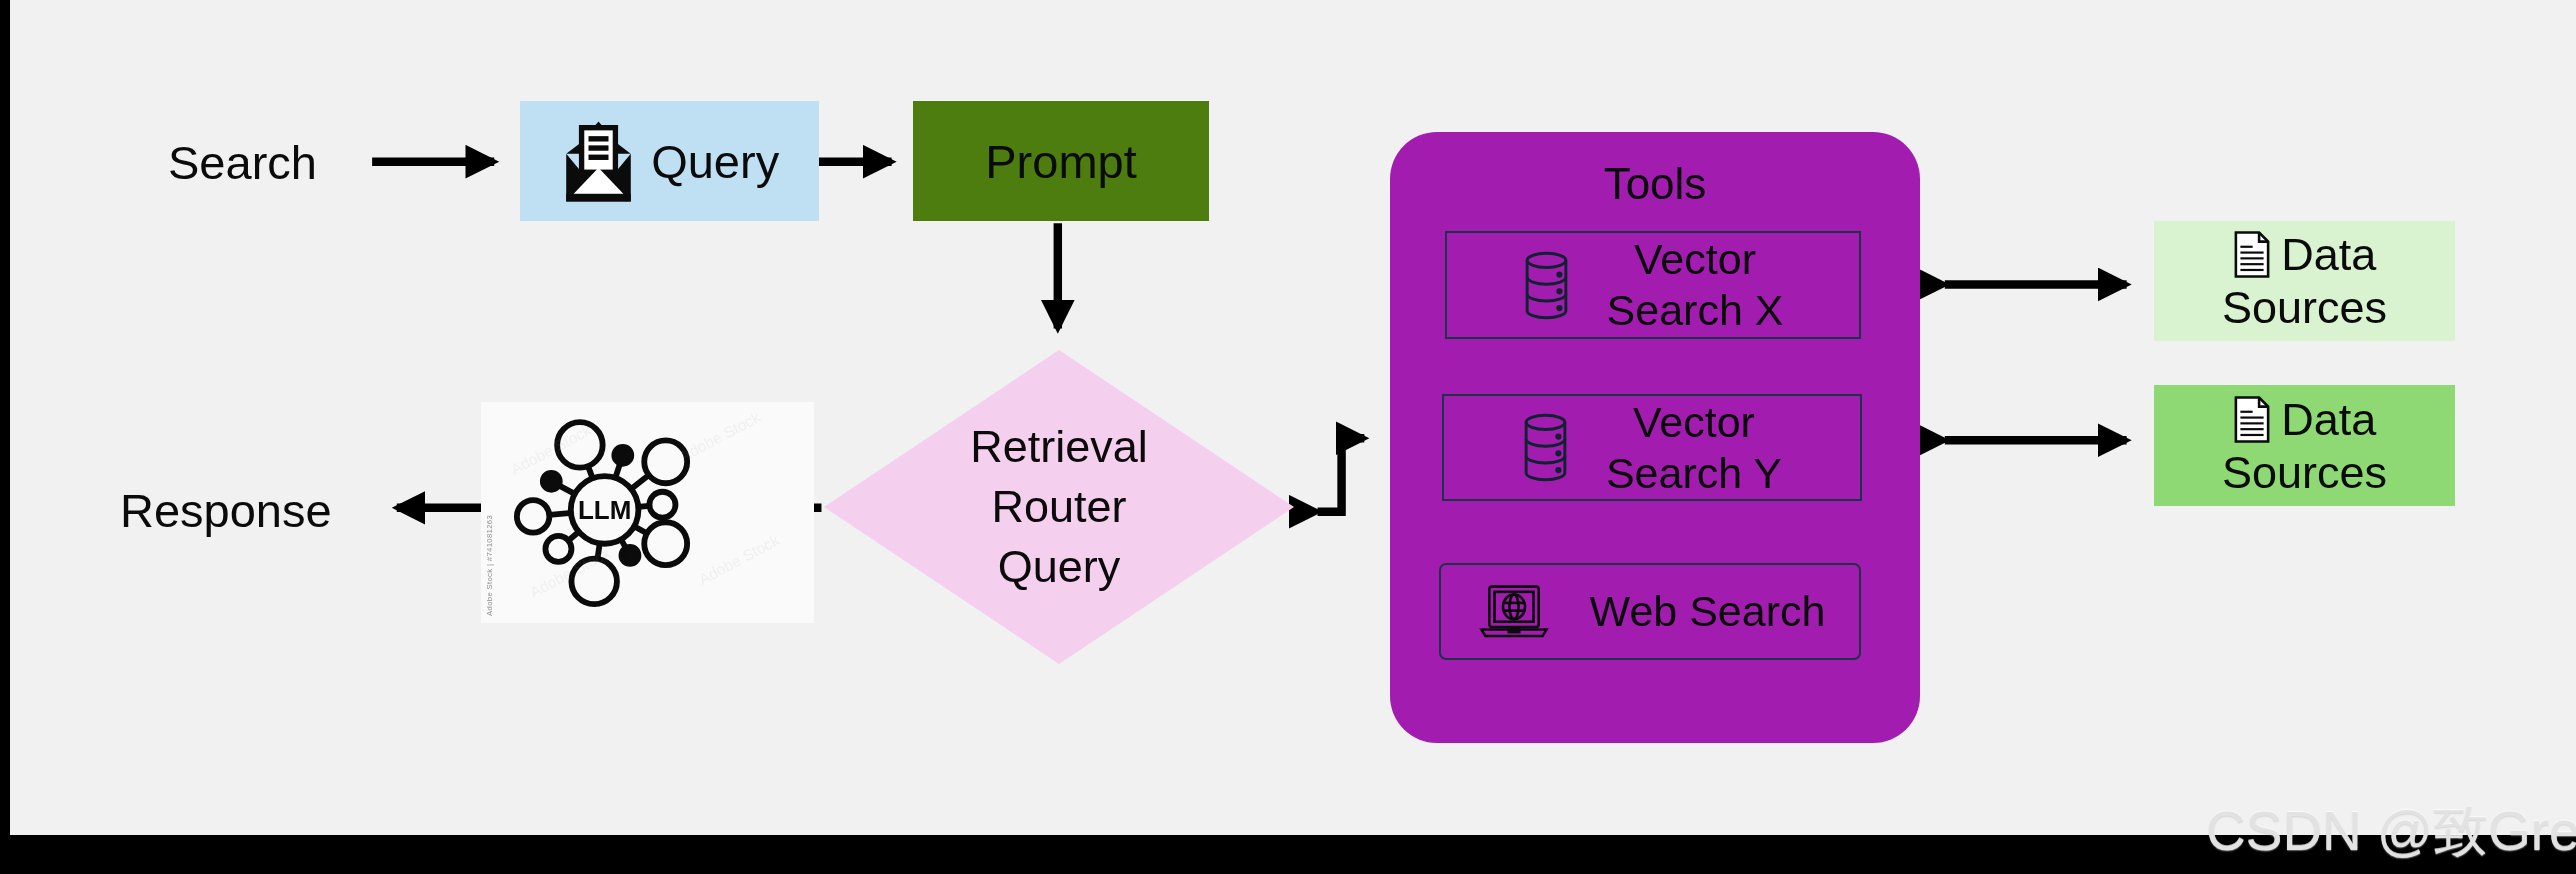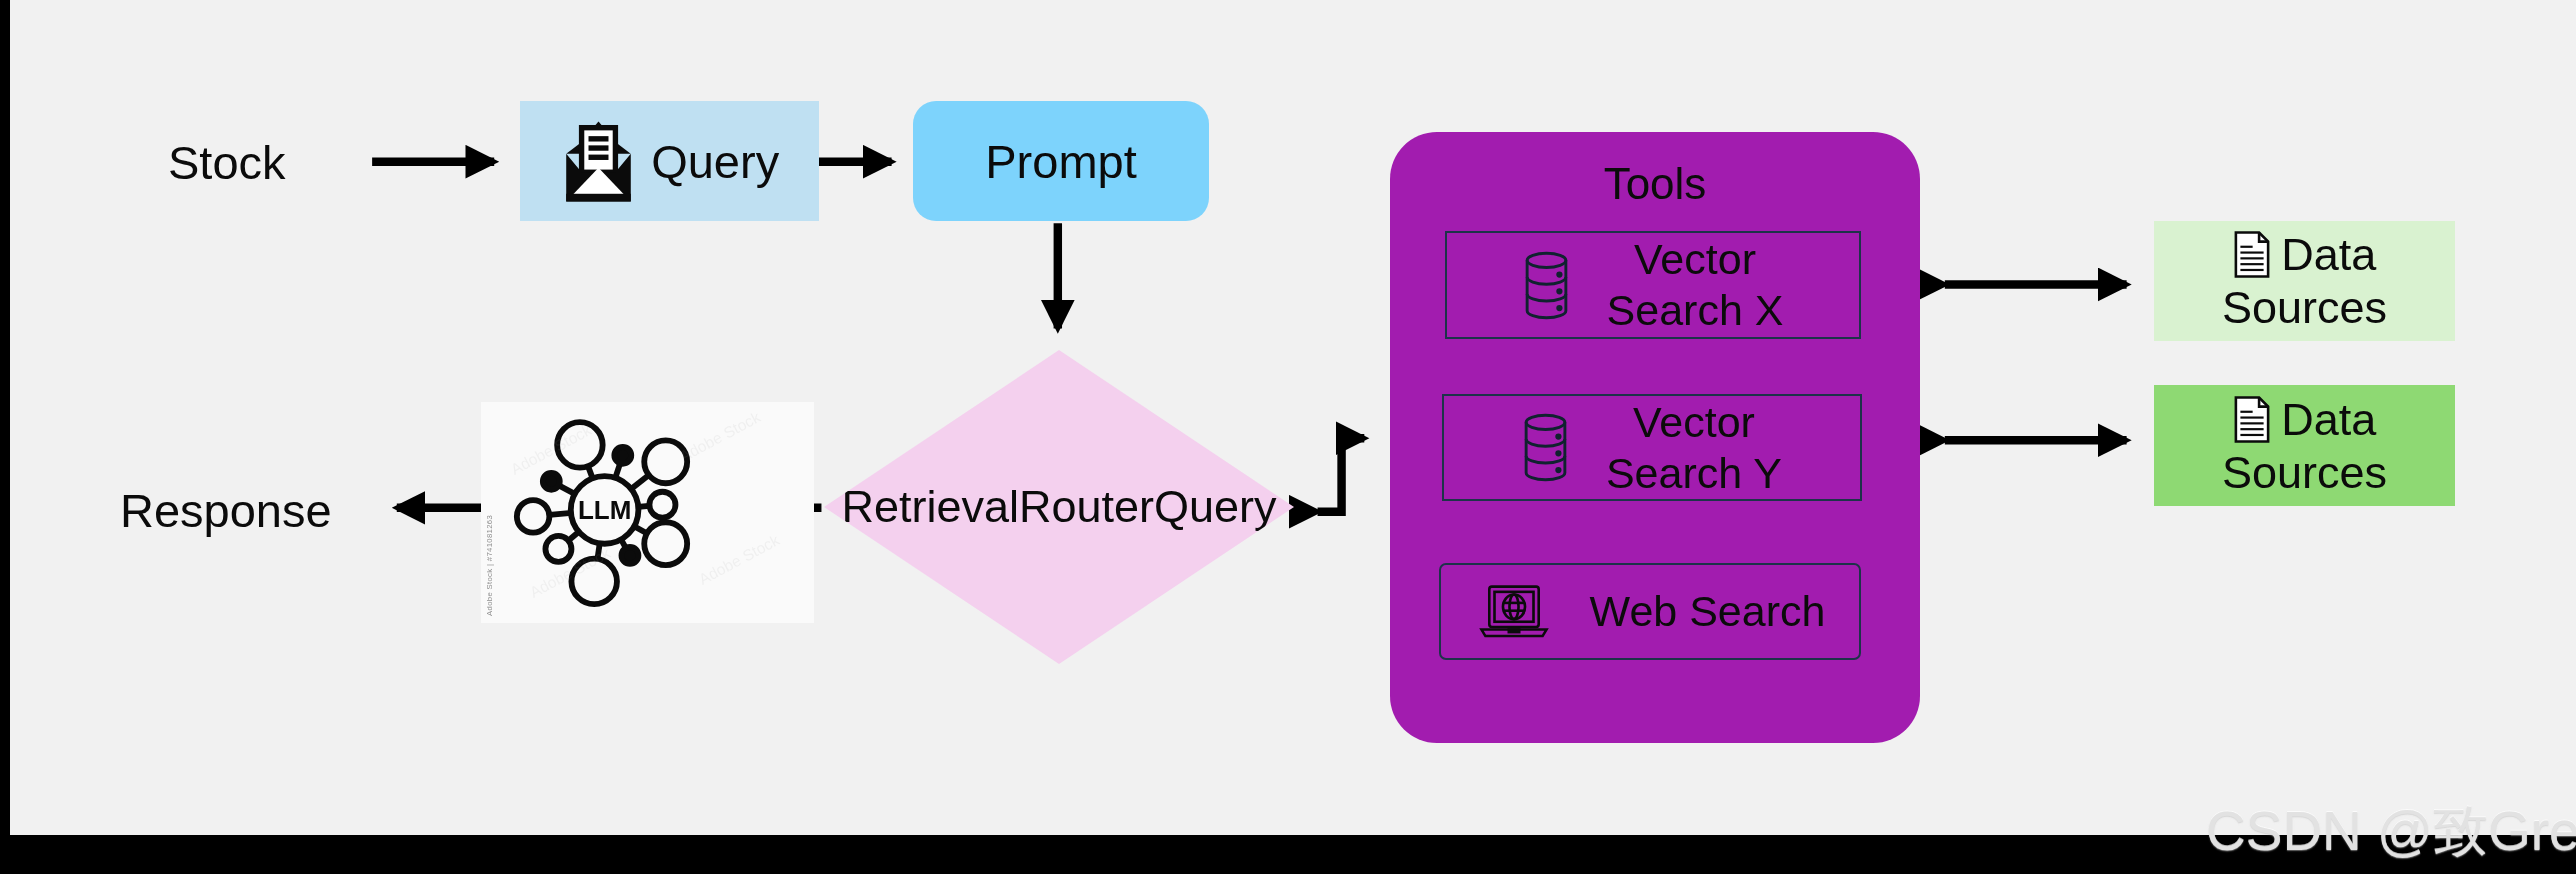--- a/index.html
+++ b/index.html
@@ -23,21 +23,21 @@
 
   
   .node{display:flex;align-items:center;justify-content:center;gap:14.3px;
         font-size:47px;white-space:nowrap;}
   #query-node{left:513px;top:101px;width:299px;height:120px;}
   #prompt-node{left:913px;top:101px;width:296px;height:120px;}
 
   
   #router-diamond{left:824px;top:350px;width:470px;height:314px;
      clip-path:polygon(50% 0,100% 50%,50% 100%,0 50%);
-     display:flex;align-items:center;justify-content:center;}
+     display:flex;flex-direction:column;align-items:center;justify-content:center;}
   #router-diamond .dl{font-size:45px;line-height:60px;text-align:center;}
 
   
   #llm-stock{left:481px;top:402px;width:333px;height:221px;background:#fafafa;}
   #llm-stock .credit{position:absolute;left:3.9px;top:84px;width:130px;
      font-size:7.8px;color:#8f8f8f;transform:rotate(-90deg);transform-origin:65px 65px;
      letter-spacing:0.3px;white-space:nowrap;}
   #llm-stock .wm{position:absolute;font-size:15.6px;color:#9a9a9a;opacity:.10;
      transform:rotate(-28deg);white-space:nowrap;}
 
@@ -84,38 +84,38 @@
       <line x1="1258" y1="249" x2="1372" y2="249" marker-end="url(#ah)"></line>
       <line x1="1628" y1="344" x2="1628" y2="506" marker-end="url(#ah)"></line>
       <line x1="1264" y1="782" x2="1102" y2="782" marker-end="url(#ah)"></line>
       <line x1="782" y1="782" x2="610" y2="782" marker-end="url(#ah)"></line>
       <polyline points="2028,788 2065,788 2065,675 2100,675" marker-start="url(#ah)" marker-end="url(#ah)" transform="rotate(180 2028 788) rotate(180 2028 788)"></polyline>
       <line x1="2994" y1="438" x2="3274" y2="438" marker-start="url(#ah)" marker-end="url(#ah)"></line>
       <line x1="2994" y1="678" x2="3274" y2="678" marker-start="url(#ah)" marker-end="url(#ah)"></line>
     </g>
   </svg>
 
-  <div class="abs flow-label" id="input-label">Stock</div>
+  <div class="abs flow-label" id="input-label">Search</div>
 
   <div class="abs node" id="query-node" style="background-color: rgb(191, 224, 242); margin-left: 7px;">
     <svg class="ico" width="77" height="83" viewBox="0 0 100 108">
       <polygon points="8,44 50,12 92,44" fill="#0b0b0b"></polygon>
       <polygon points="50,2 62,16 38,16" fill="#0b0b0b"></polygon>
       <rect x="28" y="10" width="44" height="58" fill="#fff" stroke="#0b0b0b" stroke-width="7"></rect>
       <rect x="37" y="21" width="26" height="7" fill="#0b0b0b"></rect>
       <rect x="37" y="33" width="26" height="7" fill="#0b0b0b"></rect>
       <rect x="37" y="45" width="26" height="7" fill="#0b0b0b"></rect>
       <path d="M8,44 V106 H92 V44 L72,68 H28 Z" fill="#0b0b0b"></path>
       <polygon points="14,100 50,62 86,100" fill="#fff"></polygon>
       <rect x="8" y="96" width="84" height="10" fill="#0b0b0b"></rect>
     </svg>
     <span>Query</span>
   </div>
 
-  <div class="abs node" id="prompt-node" style="background-color: #7dd3fc; border-radius: 23px;">
+  <div class="abs node" id="prompt-node" style="background-color: #4d7c0f;">
     <span>Prompt</span>
   </div>
 
   <div class="abs" id="router-diamond" style="background-color: rgb(244, 208, 238);">
     <div class="dl">Retrieval</div>
     <div class="dl">Router</div>
     <div class="dl">Query</div>
   </div>
 
   <div class="abs" id="llm-stock">

